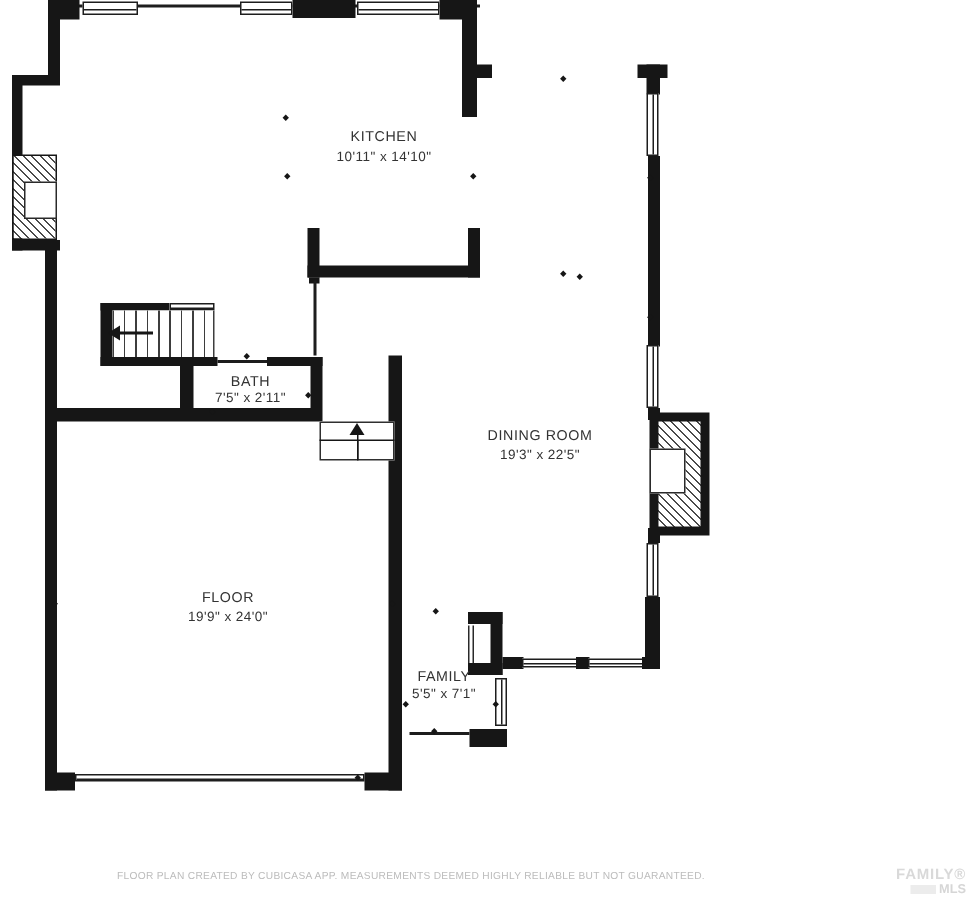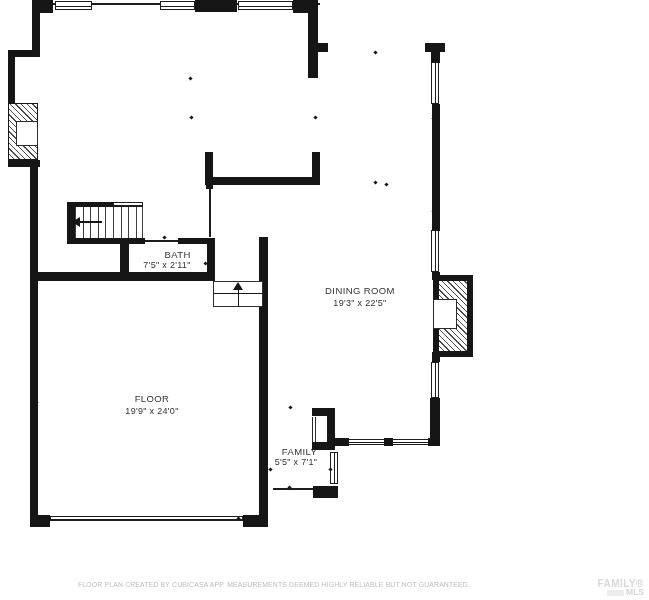--- a/index.html
+++ b/index.html
@@ -14,21 +14,21 @@
   .hatch{position:absolute;background:repeating-linear-gradient(45deg,#ffffff 0 3px,#4a4a4a 3px 4px);
          border:1px solid #161616;box-sizing:border-box;}
   .whitebox{position:absolute;background:#fff;border:1px solid #2a2a2a;box-sizing:border-box;}
   .treads{position:absolute;background:#fff repeating-linear-gradient(90deg,#3d3d3d 0 1px,transparent 1px 7.6px);
           border-right:1px solid #3d3d3d;box-sizing:border-box;}
   .stepbox{position:absolute;background:#fff;border:1px solid #2f2f2f;box-sizing:border-box;}
   .room-label{position:absolute;transform:translateX(-50%);text-align:center;color:#333;
               white-space:nowrap;}
   .rname{font-size:9.5px;font-weight:500;letter-spacing:.4px;line-height:13px;}
   .rdims{font-size:9px;letter-spacing:.3px;line-height:13px;}
-  .tight .rname,.tight .rdims{line-height:11px;text-align:right;}
+  .tight .rname,.tight .rdims{line-height:11px;}
   .tick{position:absolute;width:3px;height:3px;background:#161616;transform:rotate(45deg);}
   .arrow-left{position:absolute;width:0;height:0;border-top:5px solid transparent;
               border-bottom:5px solid transparent;border-right:8px solid #161616;}
   .arrow-up{position:absolute;width:0;height:0;border-left:5px solid transparent;
             border-right:5px solid transparent;border-bottom:8px solid #161616;}
   .stem{position:absolute;background:#161616;}
   #disclaimer{position:absolute;left:78px;top:581px;font-size:6.8px;letter-spacing:.2px;
               color:#bcbcbc;}
   #watermark{position:absolute;right:5px;bottom:3px;text-align:right;line-height:9px;}
   .wm1{font-size:10px;font-weight:bold;letter-spacing:.5px;color:#d9d9d9;}
@@ -133,20 +133,24 @@
   <div class="tick" style="left:204px;top:262px"></div>
   <div class="tick" style="left:35px;top:401px"></div>
   <div class="tick" style="left:260px;top:401px"></div>
   <div class="tick" style="left:289px;top:406px"></div>
   <div class="tick" style="left:269px;top:468px"></div>
   <div class="tick" style="left:329px;top:468px"></div>
   <div class="tick" style="left:288px;top:486px"></div>
   <div class="tick" style="left:237px;top:517px"></div>
   <div class="tick" style="left:140px;top:273px"></div>
 
+  <div class="room-label" style="left:256px;top:85px">
+    <div class="rname">KITCHEN</div>
+    <div class="rdims">10'11" x 14'10"</div>
+  </div>
   <div class="room-label" style="left:360px;top:284px">
     <div class="rname">DINING ROOM</div>
     <div class="rdims">19'3" x 22'5"</div>
   </div>
   <div class="room-label tight" style="left:167px;top:249px">
     <div class="rname">BATH</div>
     <div class="rdims">7'5" x 2'11"</div>
   </div>
   <div class="room-label" style="left:152px;top:392px">
     <div class="rname">FLOOR</div>

